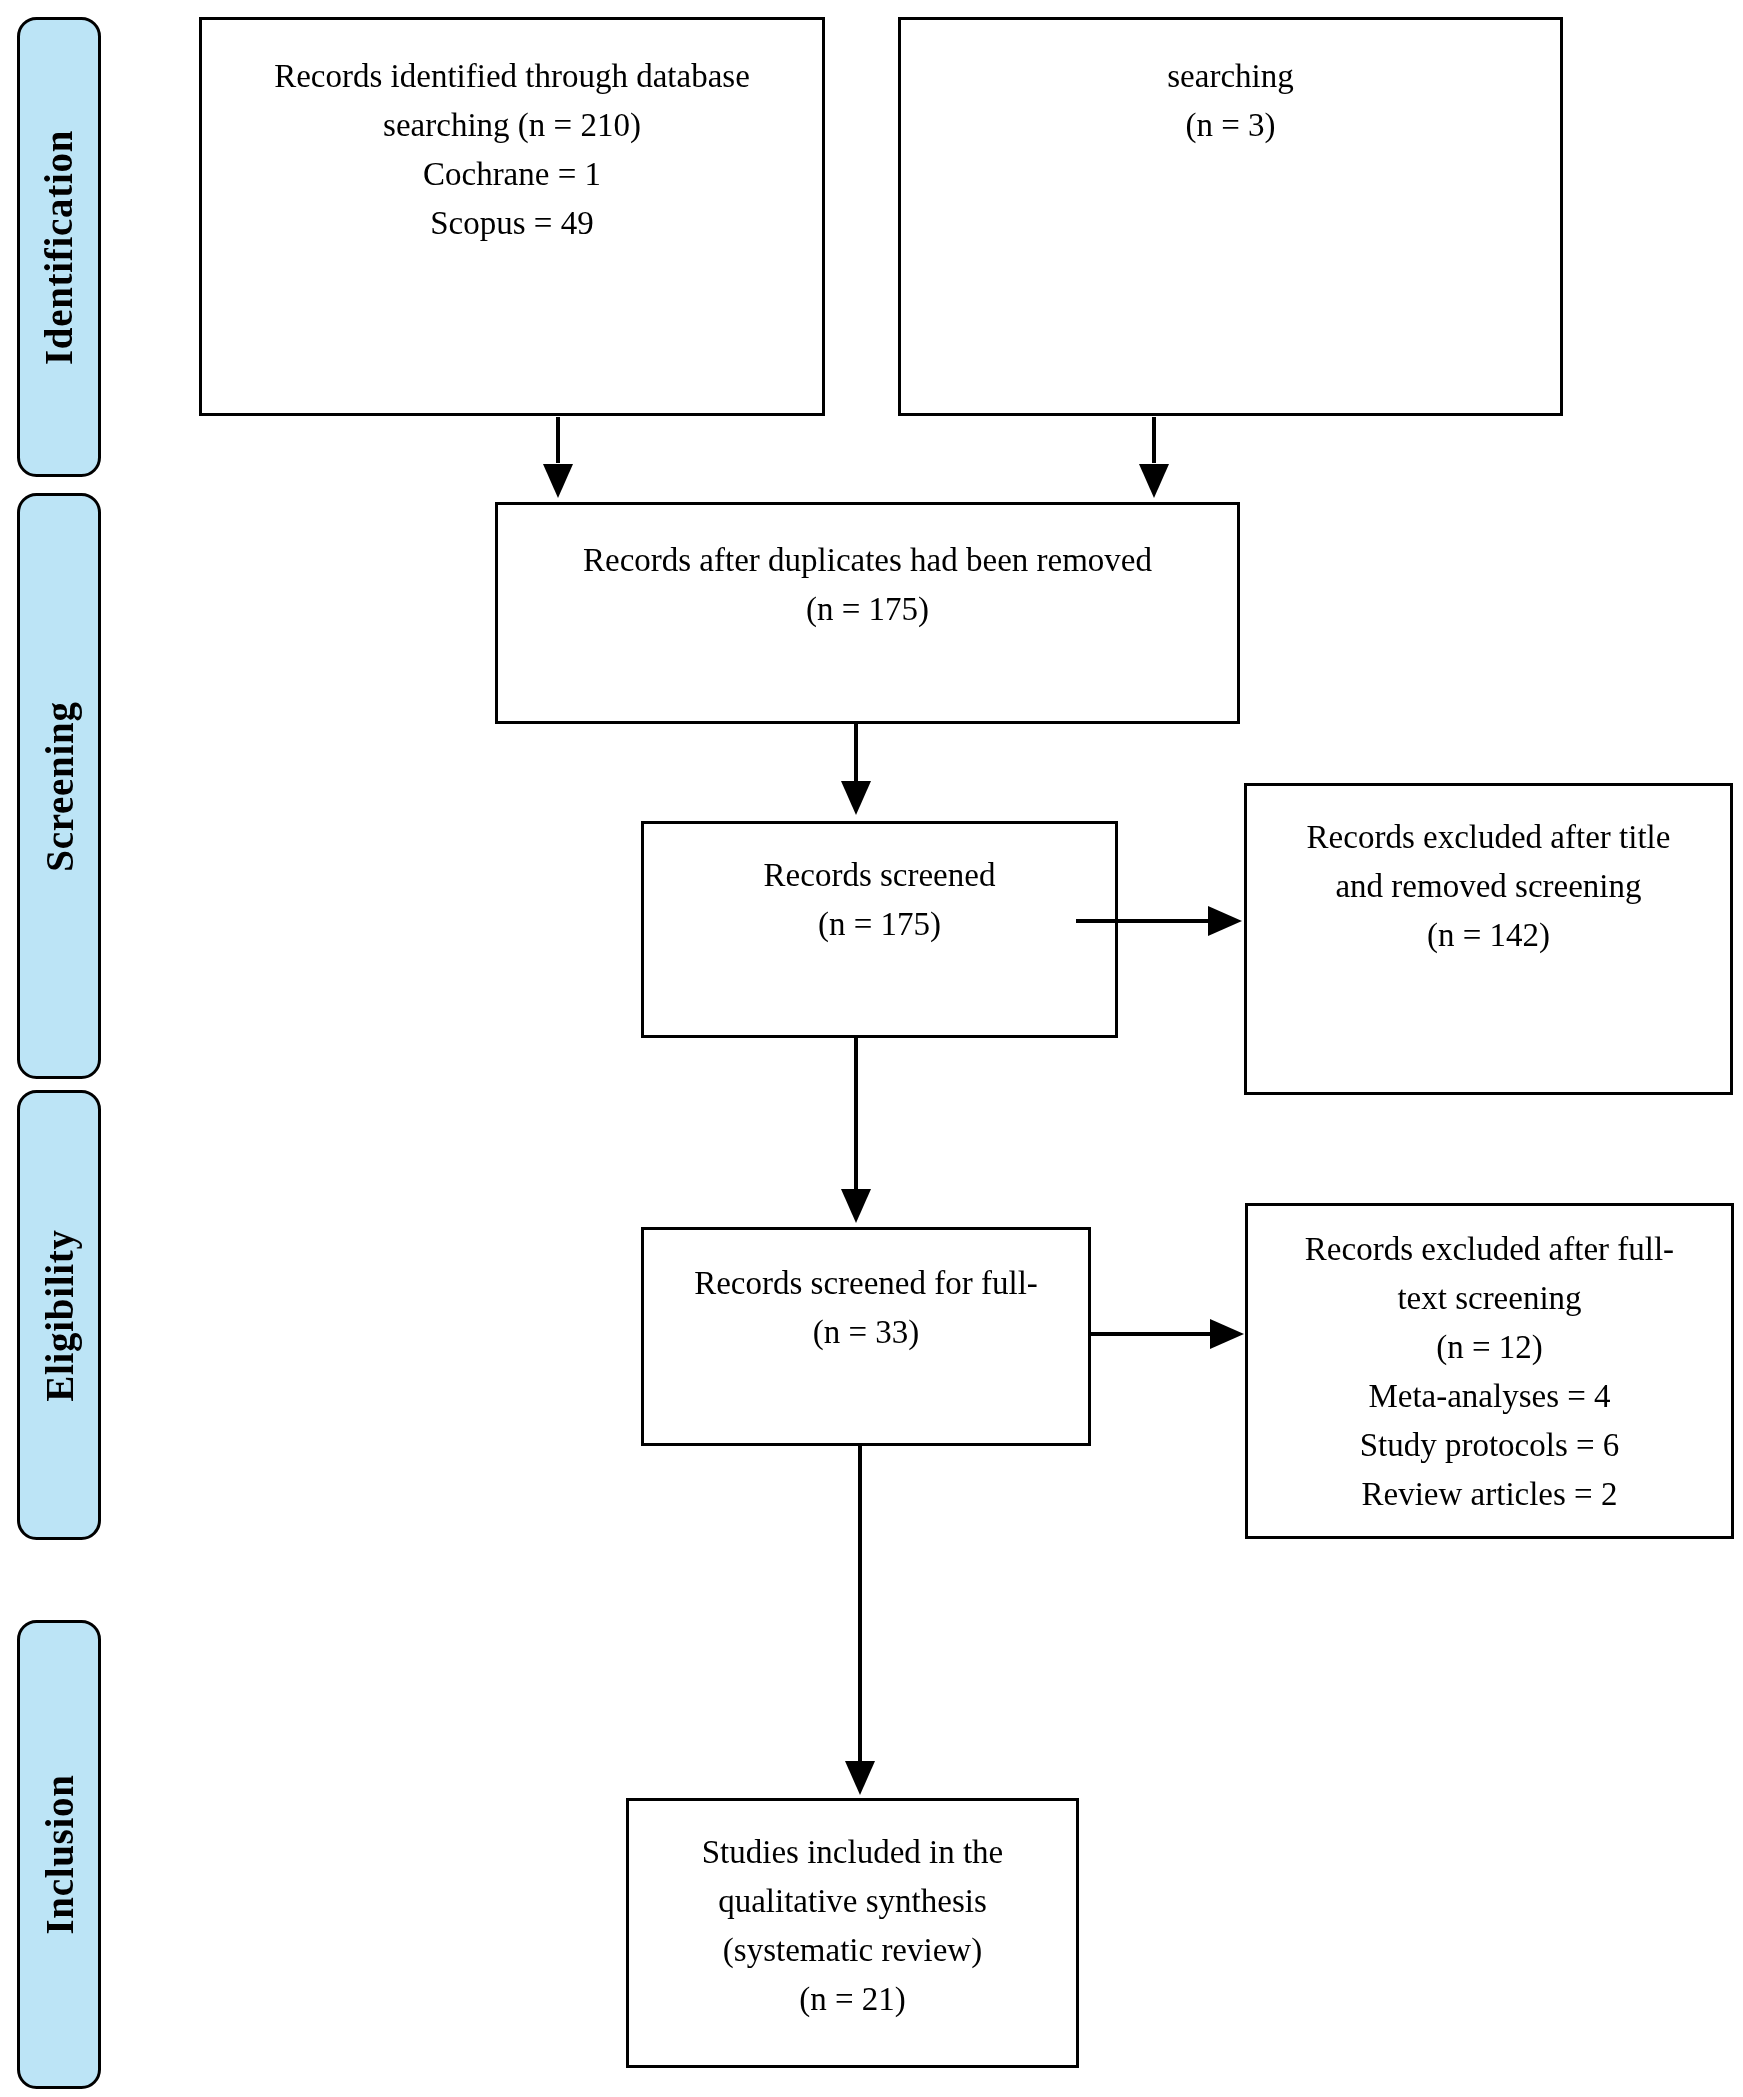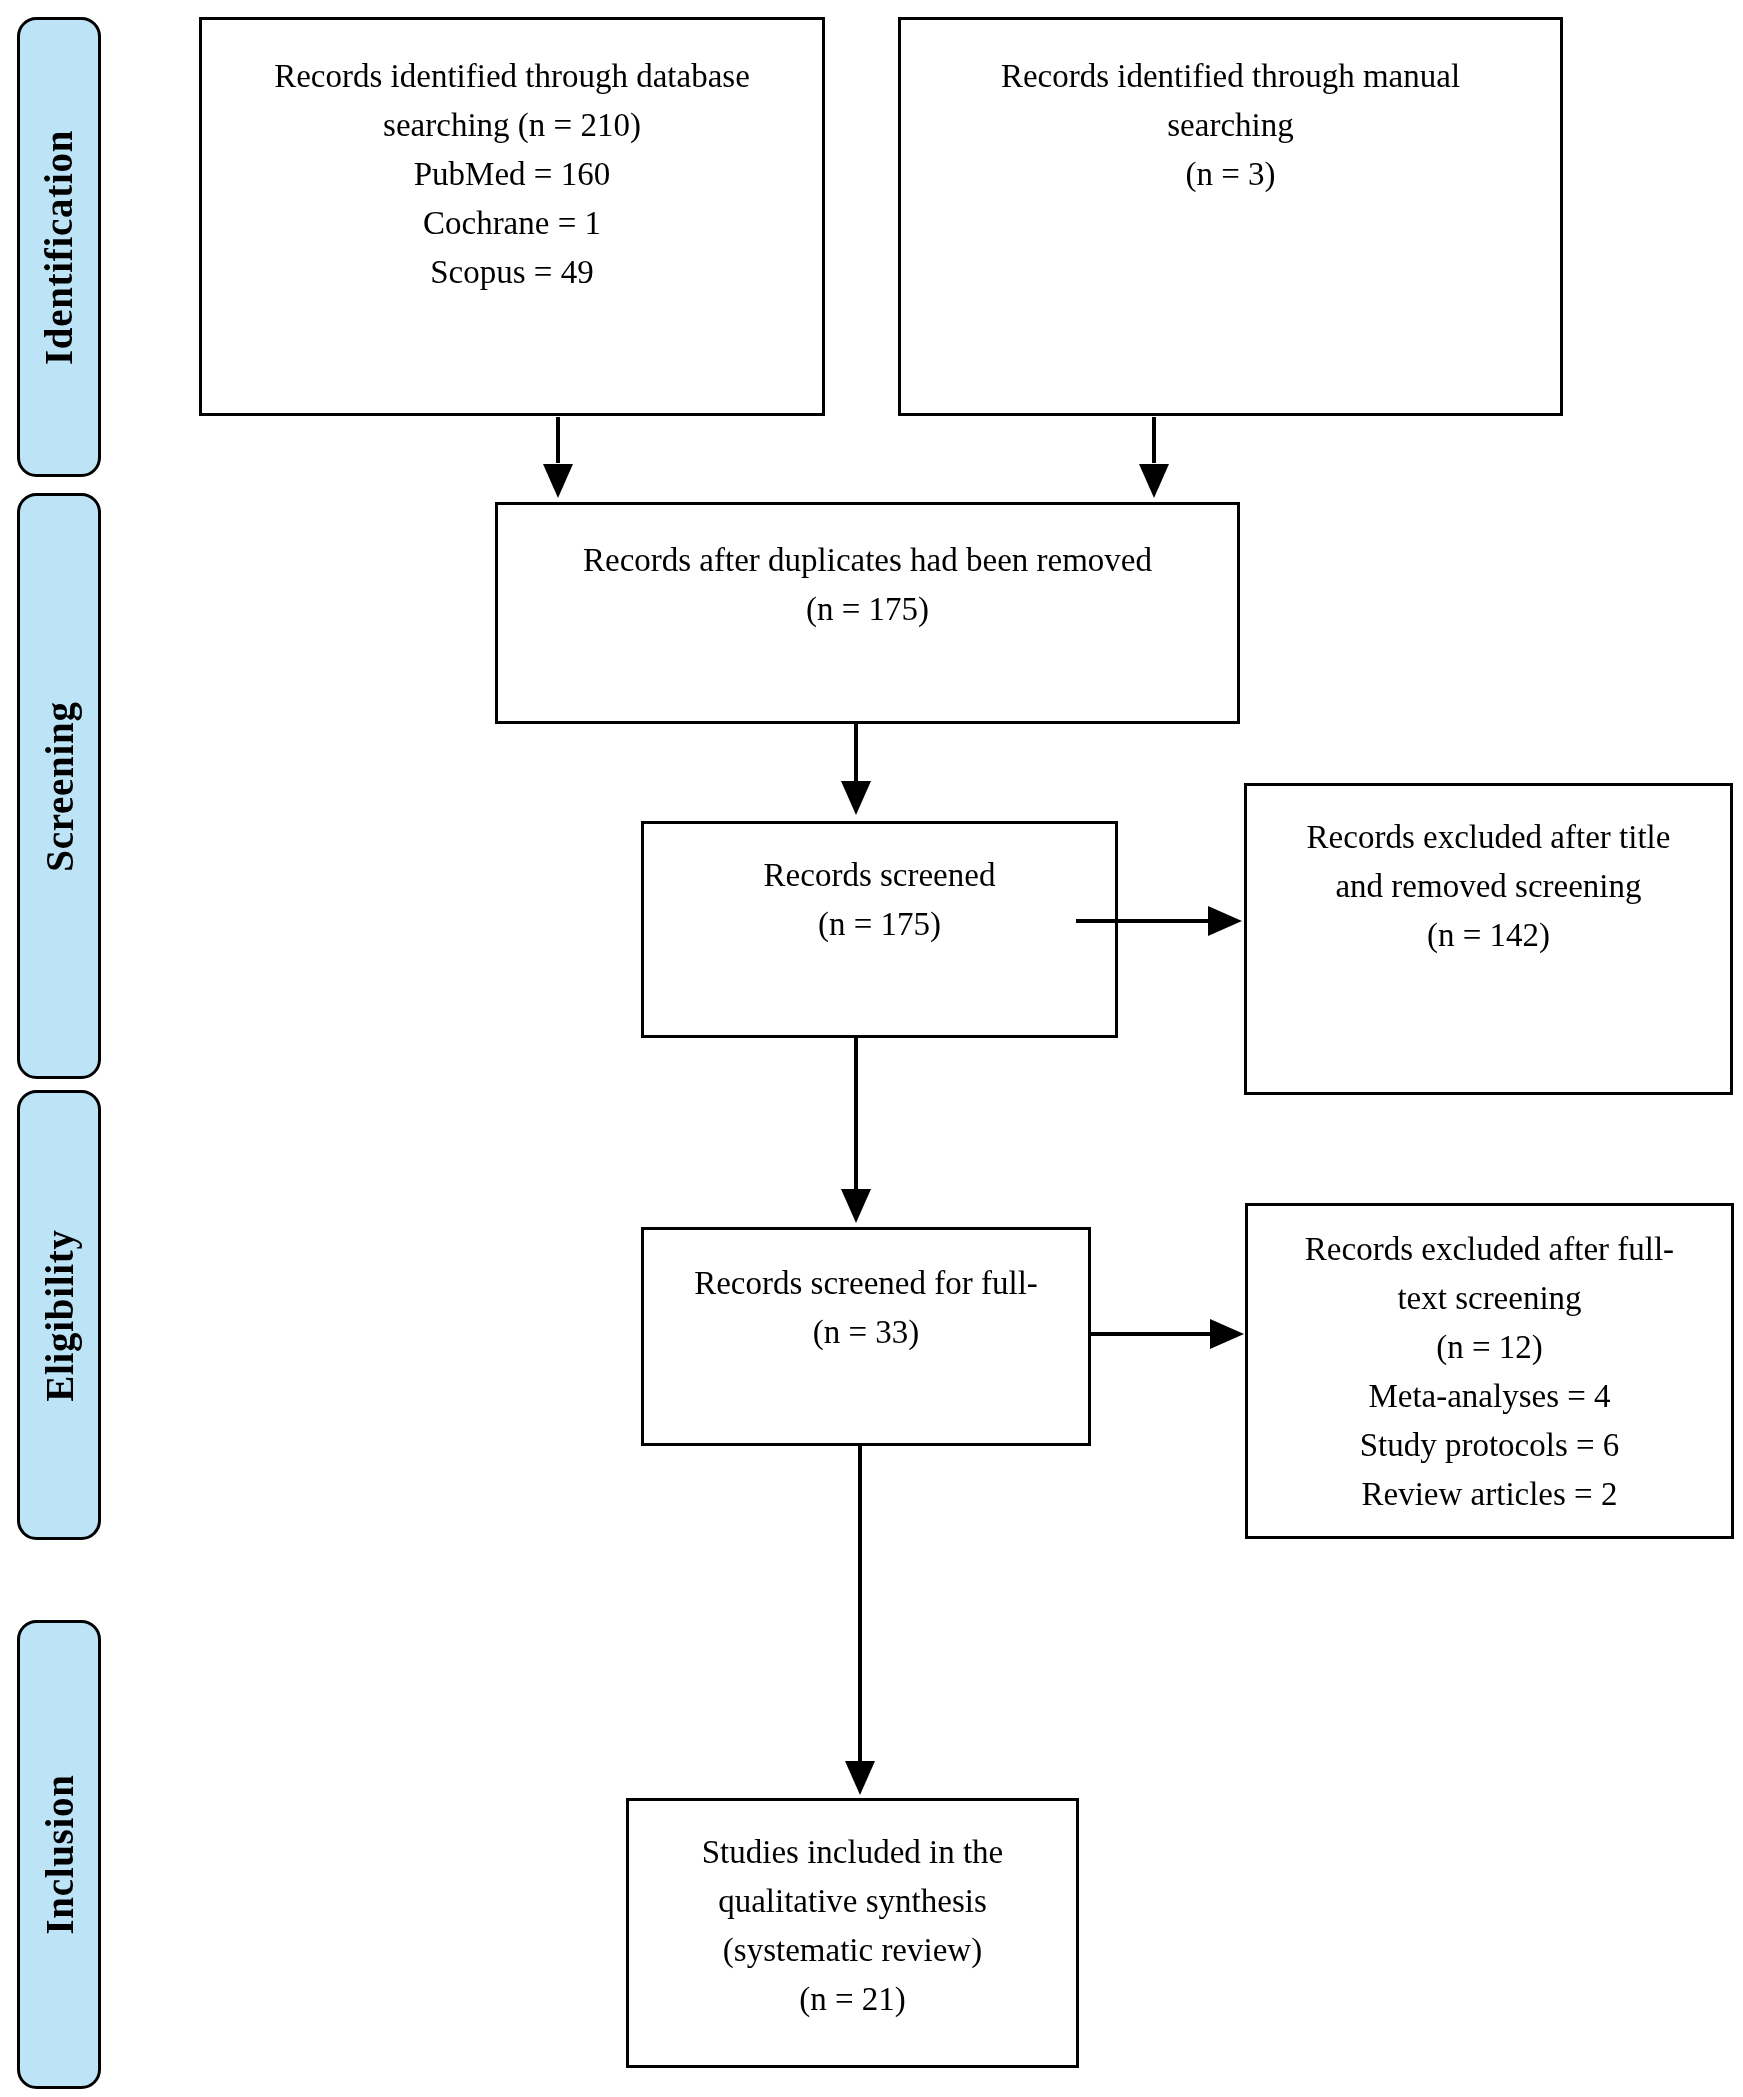--- a/index.html
+++ b/index.html
@@ -92,27 +92,25 @@
   <div class="stage" style="top: 1090px; height: 450px; background: rgb(188, 228, 246);">
     <span class="vlabel">Eligibility</span>
   </div>
   <div class="stage" style="top: 1620px; height: 469px; background: rgb(188, 228, 246);">
     <span class="vlabel">Inclusion</span>
   </div>
 
   <div class="fbox" style="left:199px; top:17px; width:626px; height:399px; padding-top:31.5px;">
     <div class="line">Records identified through database</div>
     <div class="line">searching (n = 210)</div>
-    <div class="line">PubMed = 160</div>
     <div class="line">Cochrane = 1</div>
     <div class="line">Scopus = 49</div>
   </div>
 
   <div class="fbox" style="left:898px; top:17px; width:665px; height:399px; padding-top:31.5px;">
-    <div class="line">Records identified through manual</div>
     <div class="line">searching</div>
     <div class="line">(n = 3)</div>
   </div>
 
   <div class="fbox" style="left:495px; top:502px; width:745px; height:222px; padding-top:31px;">
     <div class="line">Records after duplicates had been removed</div>
     <div class="line">(n = 175)</div>
   </div>
 
   <div class="fbox" style="left:641px; top:821px; width:477px; height:217px; padding-top:27px;">

